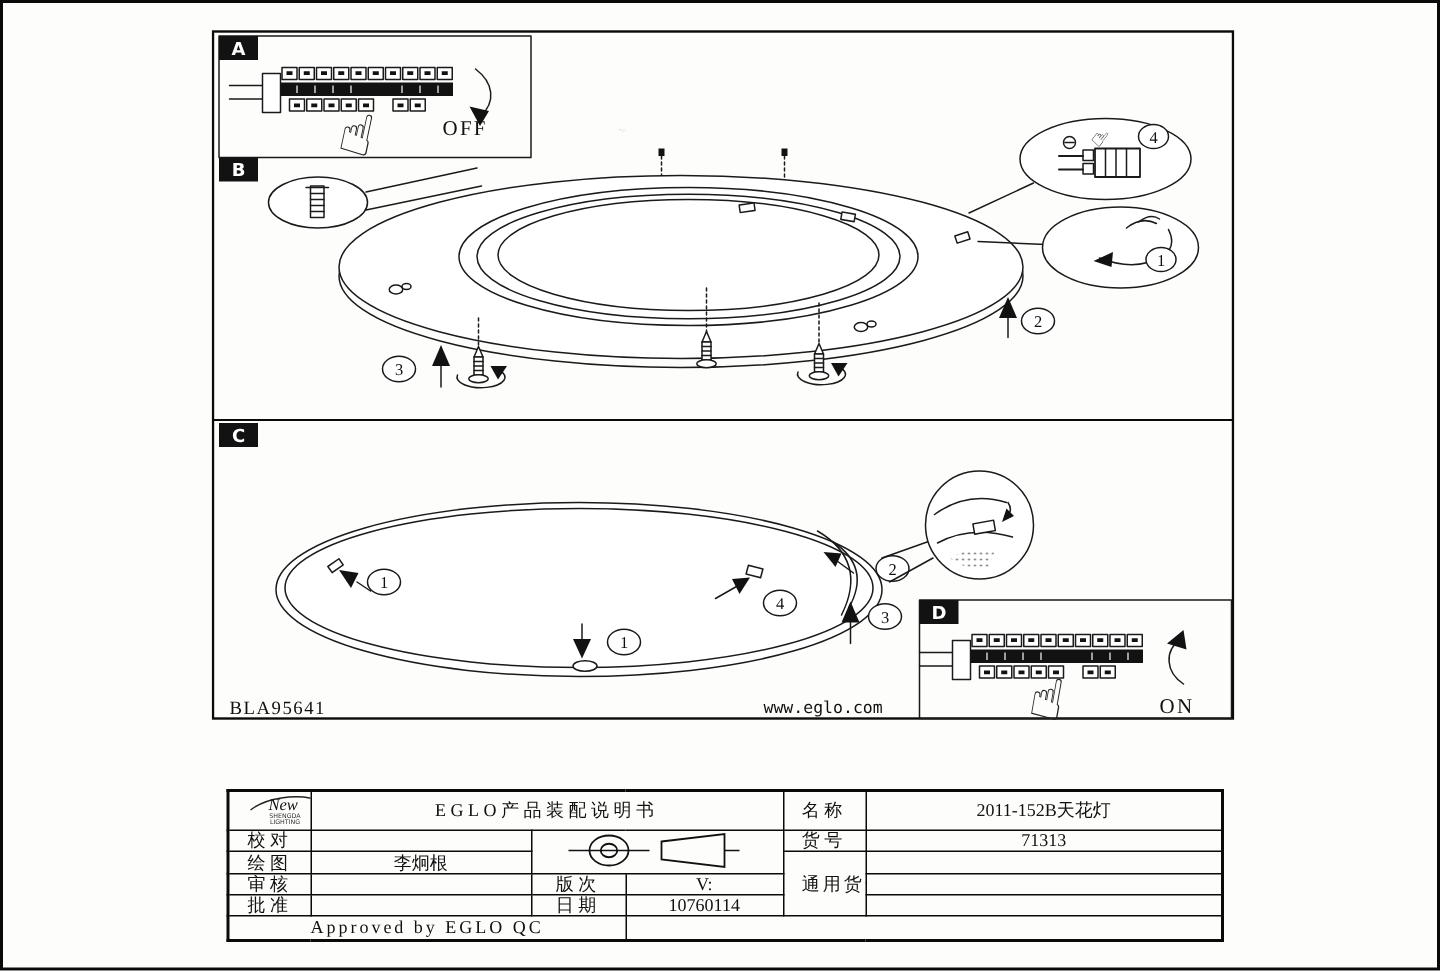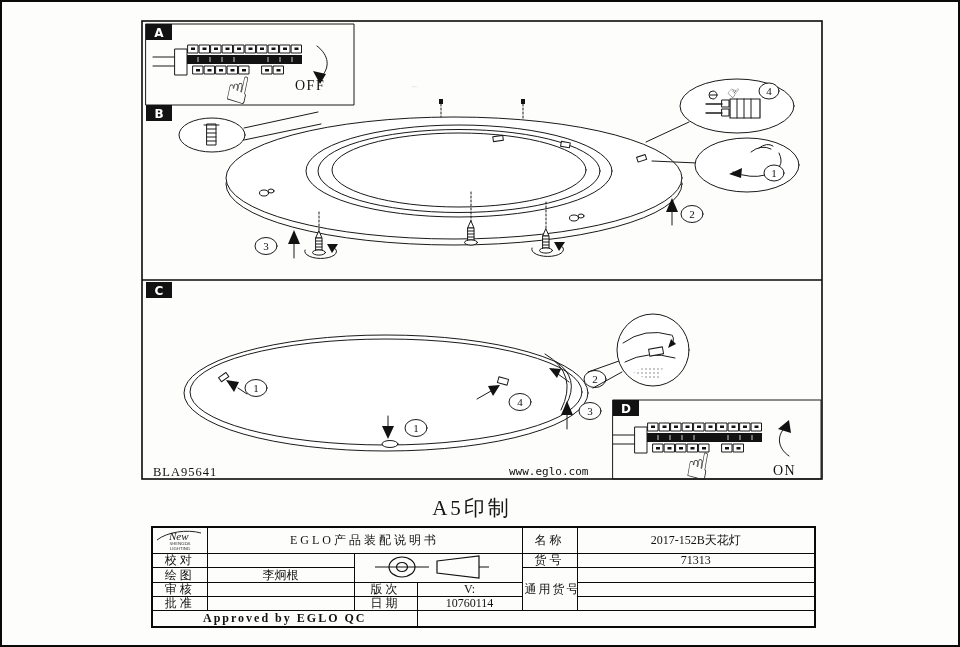--- a/index.html
+++ b/index.html
@@ -22,27 +22,27 @@
   .print-note{
     position:absolute;left:0;top:492px;width:940px;text-align:center;
     font-size:21px;letter-spacing:3px;color:#151515;
   }
   table.title-block{
     position:absolute;left:149px;top:524px;width:663px;
     border-collapse:collapse;table-layout:fixed;
     border:2px solid #0a0a0a;font-family:"Liberation Serif","DejaVu Serif",serif;
   }
   table.title-block td{
-    border:1px solid #0a0a0a;padding:0 2px;text-align:center;vertical-align:middle;
+    border:1px solid #0a0a0a;padding:0 12px;text-align:center;vertical-align:middle;
     font-size:12px;line-height:1.05;color:#111;overflow:hidden;white-space:nowrap;
   }
   td.doc-title{font-size:16px;letter-spacing:3px;font-weight:400;}
   td.lbl{letter-spacing:3px;margin-left:44px;}
   td.uni{white-space:normal;letter-spacing:2px;line-height:1.25;padding:0 9px;}
-  td.appr{text-align:left;padding-left:14px;font-size:13px;letter-spacing:2px;white-space:nowrap;font-weight:bold;}
+  td.appr{text-align:left;padding-left:14px;font-size:13px;letter-spacing:2px;white-space:nowrap;}
   tr.r1{height:25px;} tr.rS{height:14px;} tr.r6{height:16px;}
 </style>
 </head>
 <body>
 
 <div class="page">
 
   <svg class="drawing-svg" width="682" height="460" viewBox="0 0 682 460">
     <defs>
       <pattern id="hatch" width="4.5" height="4.5" patternTransform="rotate(45)">
@@ -311,21 +311,20 @@
       <g transform="translate(506,402)">
         <use href="#tblock"></use>
         <text class="finger" x="40" y="58" transform="rotate(10 58 42)">☝</text>
         <path class="ink" d="M142,34 c-12,-8 -13,-22 -2,-30" stroke-width="1.6"></path>
         <polygon class="solid" points="142,-2 131,7 144,11"></polygon>
         <text class="t-serif" x="126" y="53" font-size="14" letter-spacing="1.5">ON</text>
       </g>
     </g>
   </svg>
 
-  <div class="print-note">A5印制</div>
 
   <table class="title-block">
     <colgroup>
       <col style="width:55px">
         <col style="width:147px">
         <col style="width:63px">
       <col style="width:105px">
         <col style="width:55px">
         <col style="width:238px">
     </colgroup>
@@ -334,21 +333,21 @@
       <td>
         <svg width="50" height="22" viewBox="0 0 50 22">
           <path d="M2,12 C12,4 32,1 46,5" stroke="#222" fill="none" stroke-width="1"></path>
           <text x="14" y="12" font-size="11" font-style="italic" font-family="Liberation Serif,serif" fill="#111">New</text>
           <text x="25" y="17" font-size="4.2" text-anchor="middle" font-family="DejaVu Sans,sans-serif" fill="#333">SHENGDA</text>
           <text x="25" y="21.5" font-size="4.2" text-anchor="middle" font-family="DejaVu Sans,sans-serif" fill="#333">LIGHTING</text>
         </svg>
       </td>
       <td colspan="3" class="doc-title">EGLO产品装配说明书</td>
       <td class="lbl">名称</td>
-      <td>2017-152B天花灯</td>
+      <td>2011-152B天花灯</td>
     </tr>
     <tr class="rS">
       <td class="lbl">校对</td>
       <td></td>
       <td colspan="2" rowspan="2">
         <svg width="150" height="26" viewBox="0 0 150 26">
           <line x1="12" y1="13" x2="66" y2="13" stroke="#111" stroke-width="1"></line>
           <ellipse cx="39" cy="13" rx="13" ry="10" fill="none" stroke="#111" stroke-width="1.2"></ellipse>
           <ellipse cx="39" cy="13" rx="5.5" ry="4.5" fill="none" stroke="#111" stroke-width="1.2"></ellipse>
           <polygon points="74,7 116,2 116,24 74,19" fill="none" stroke="#111" stroke-width="1.2"></polygon>

